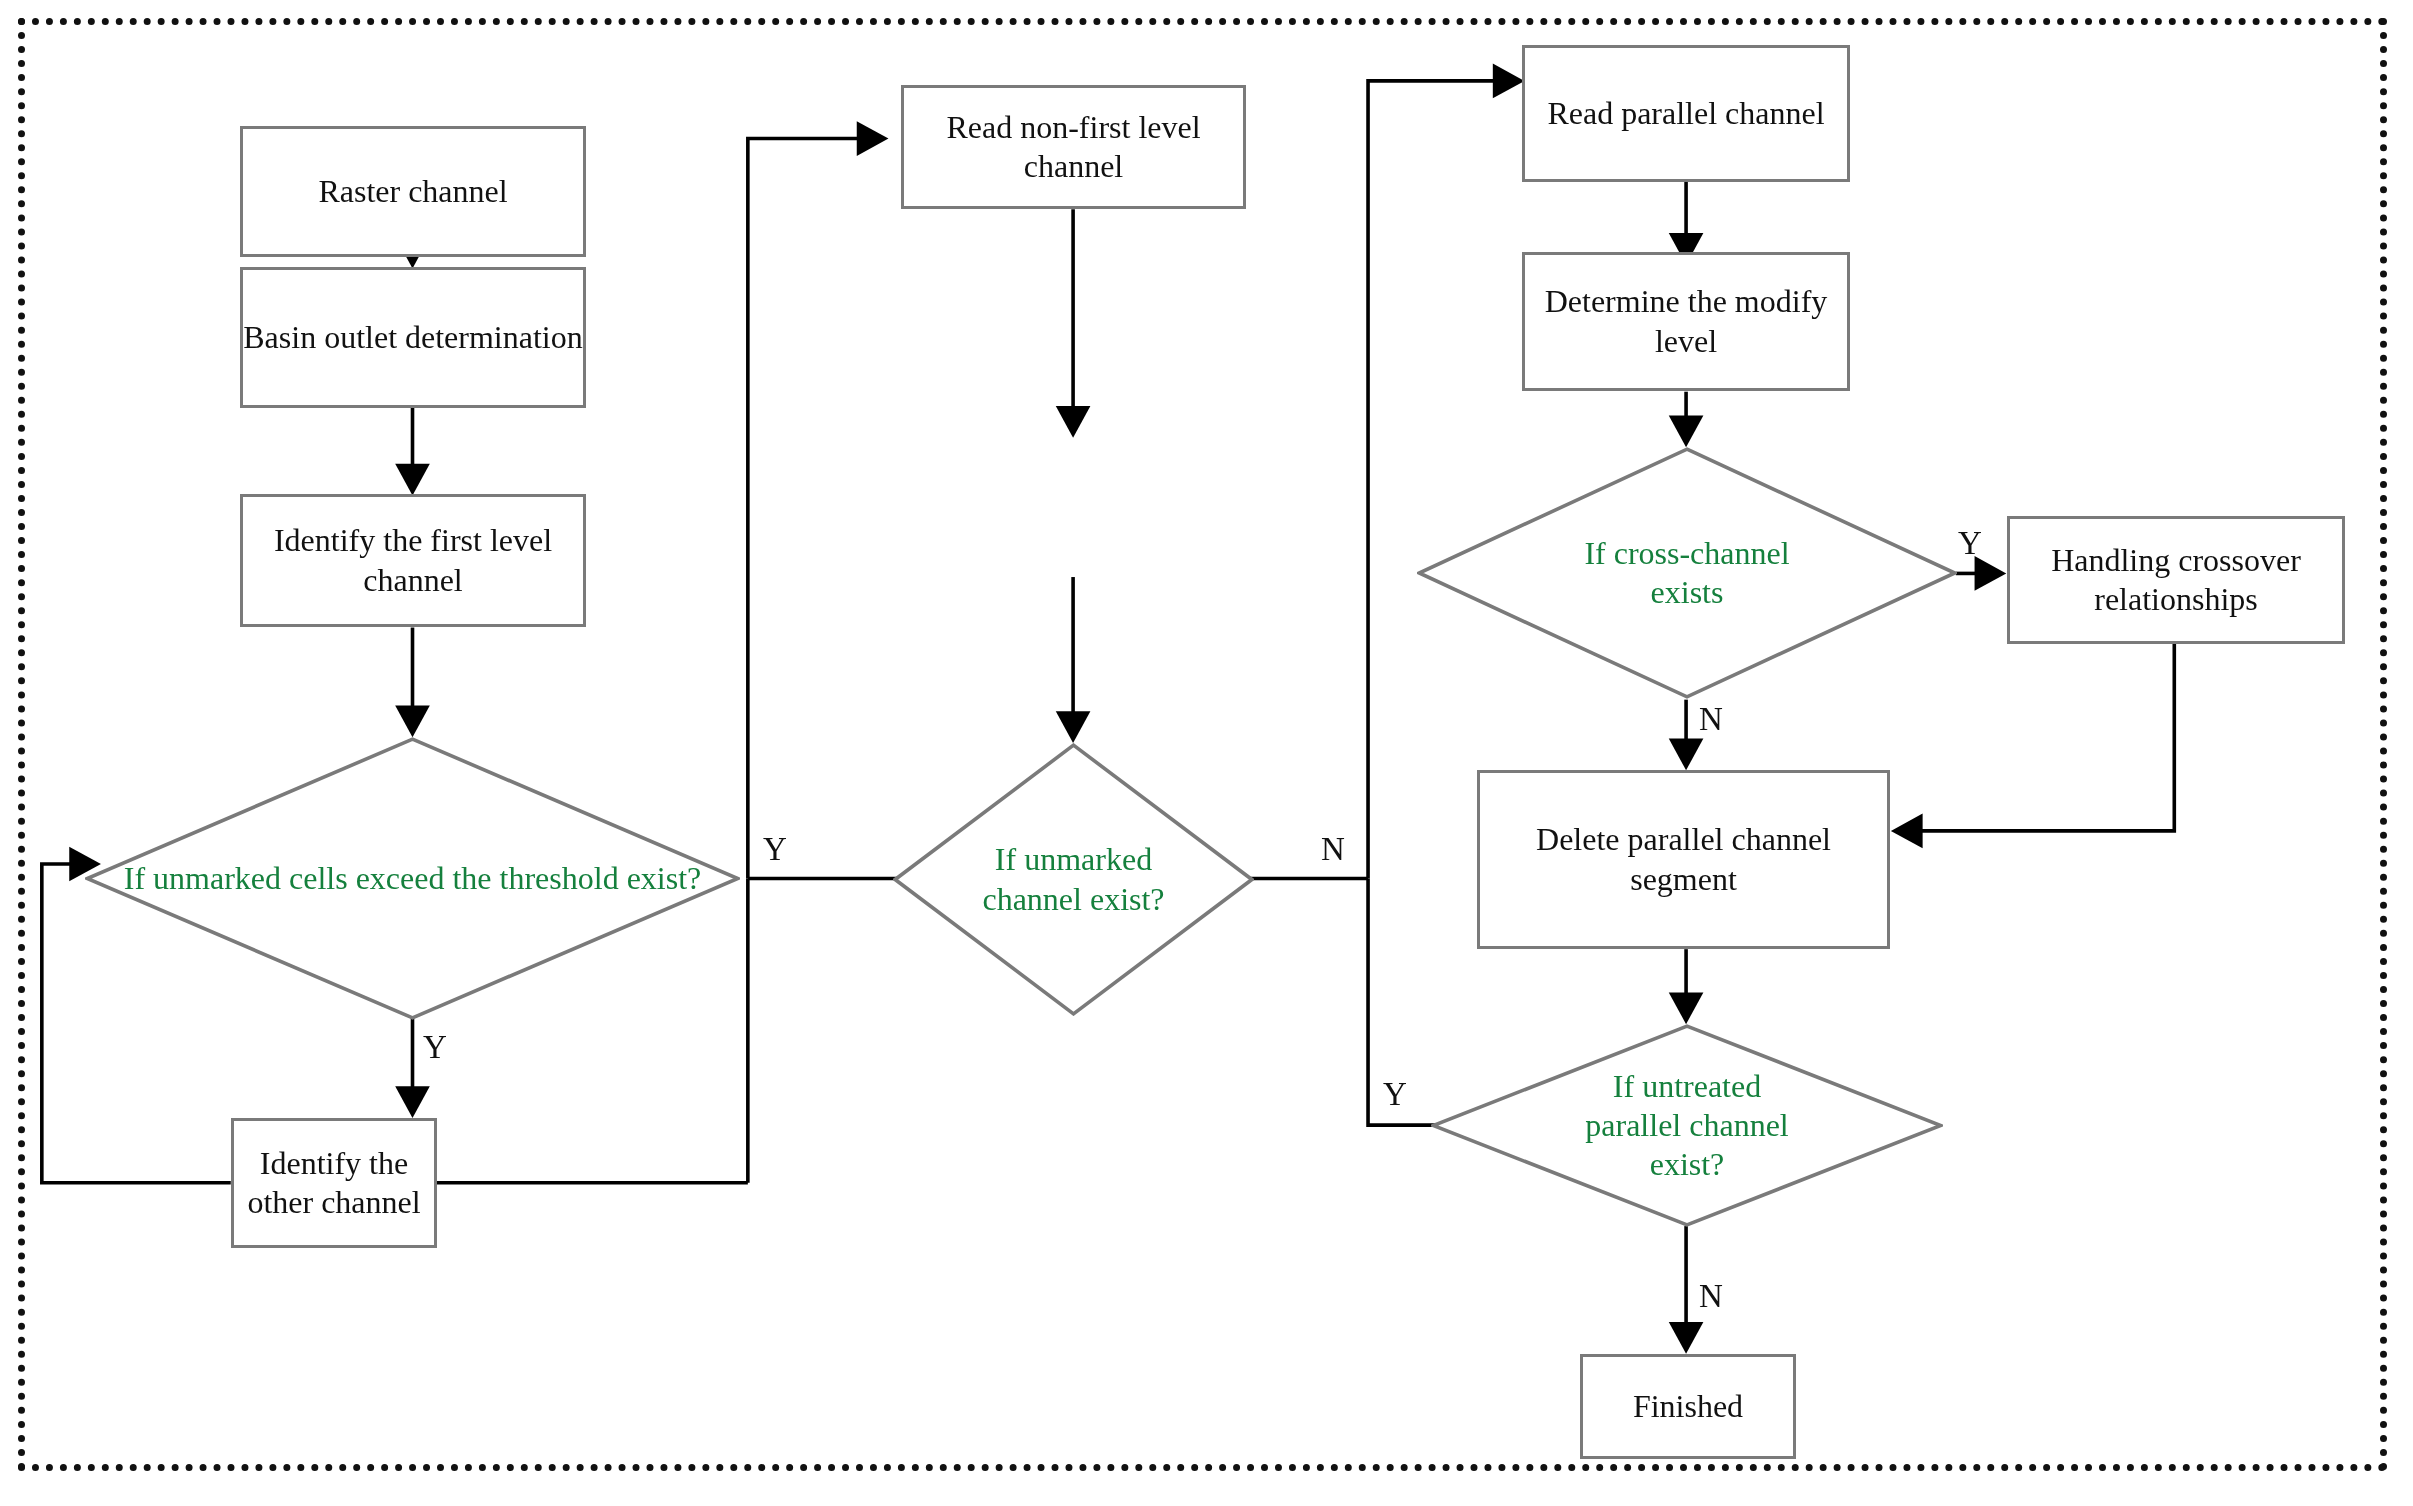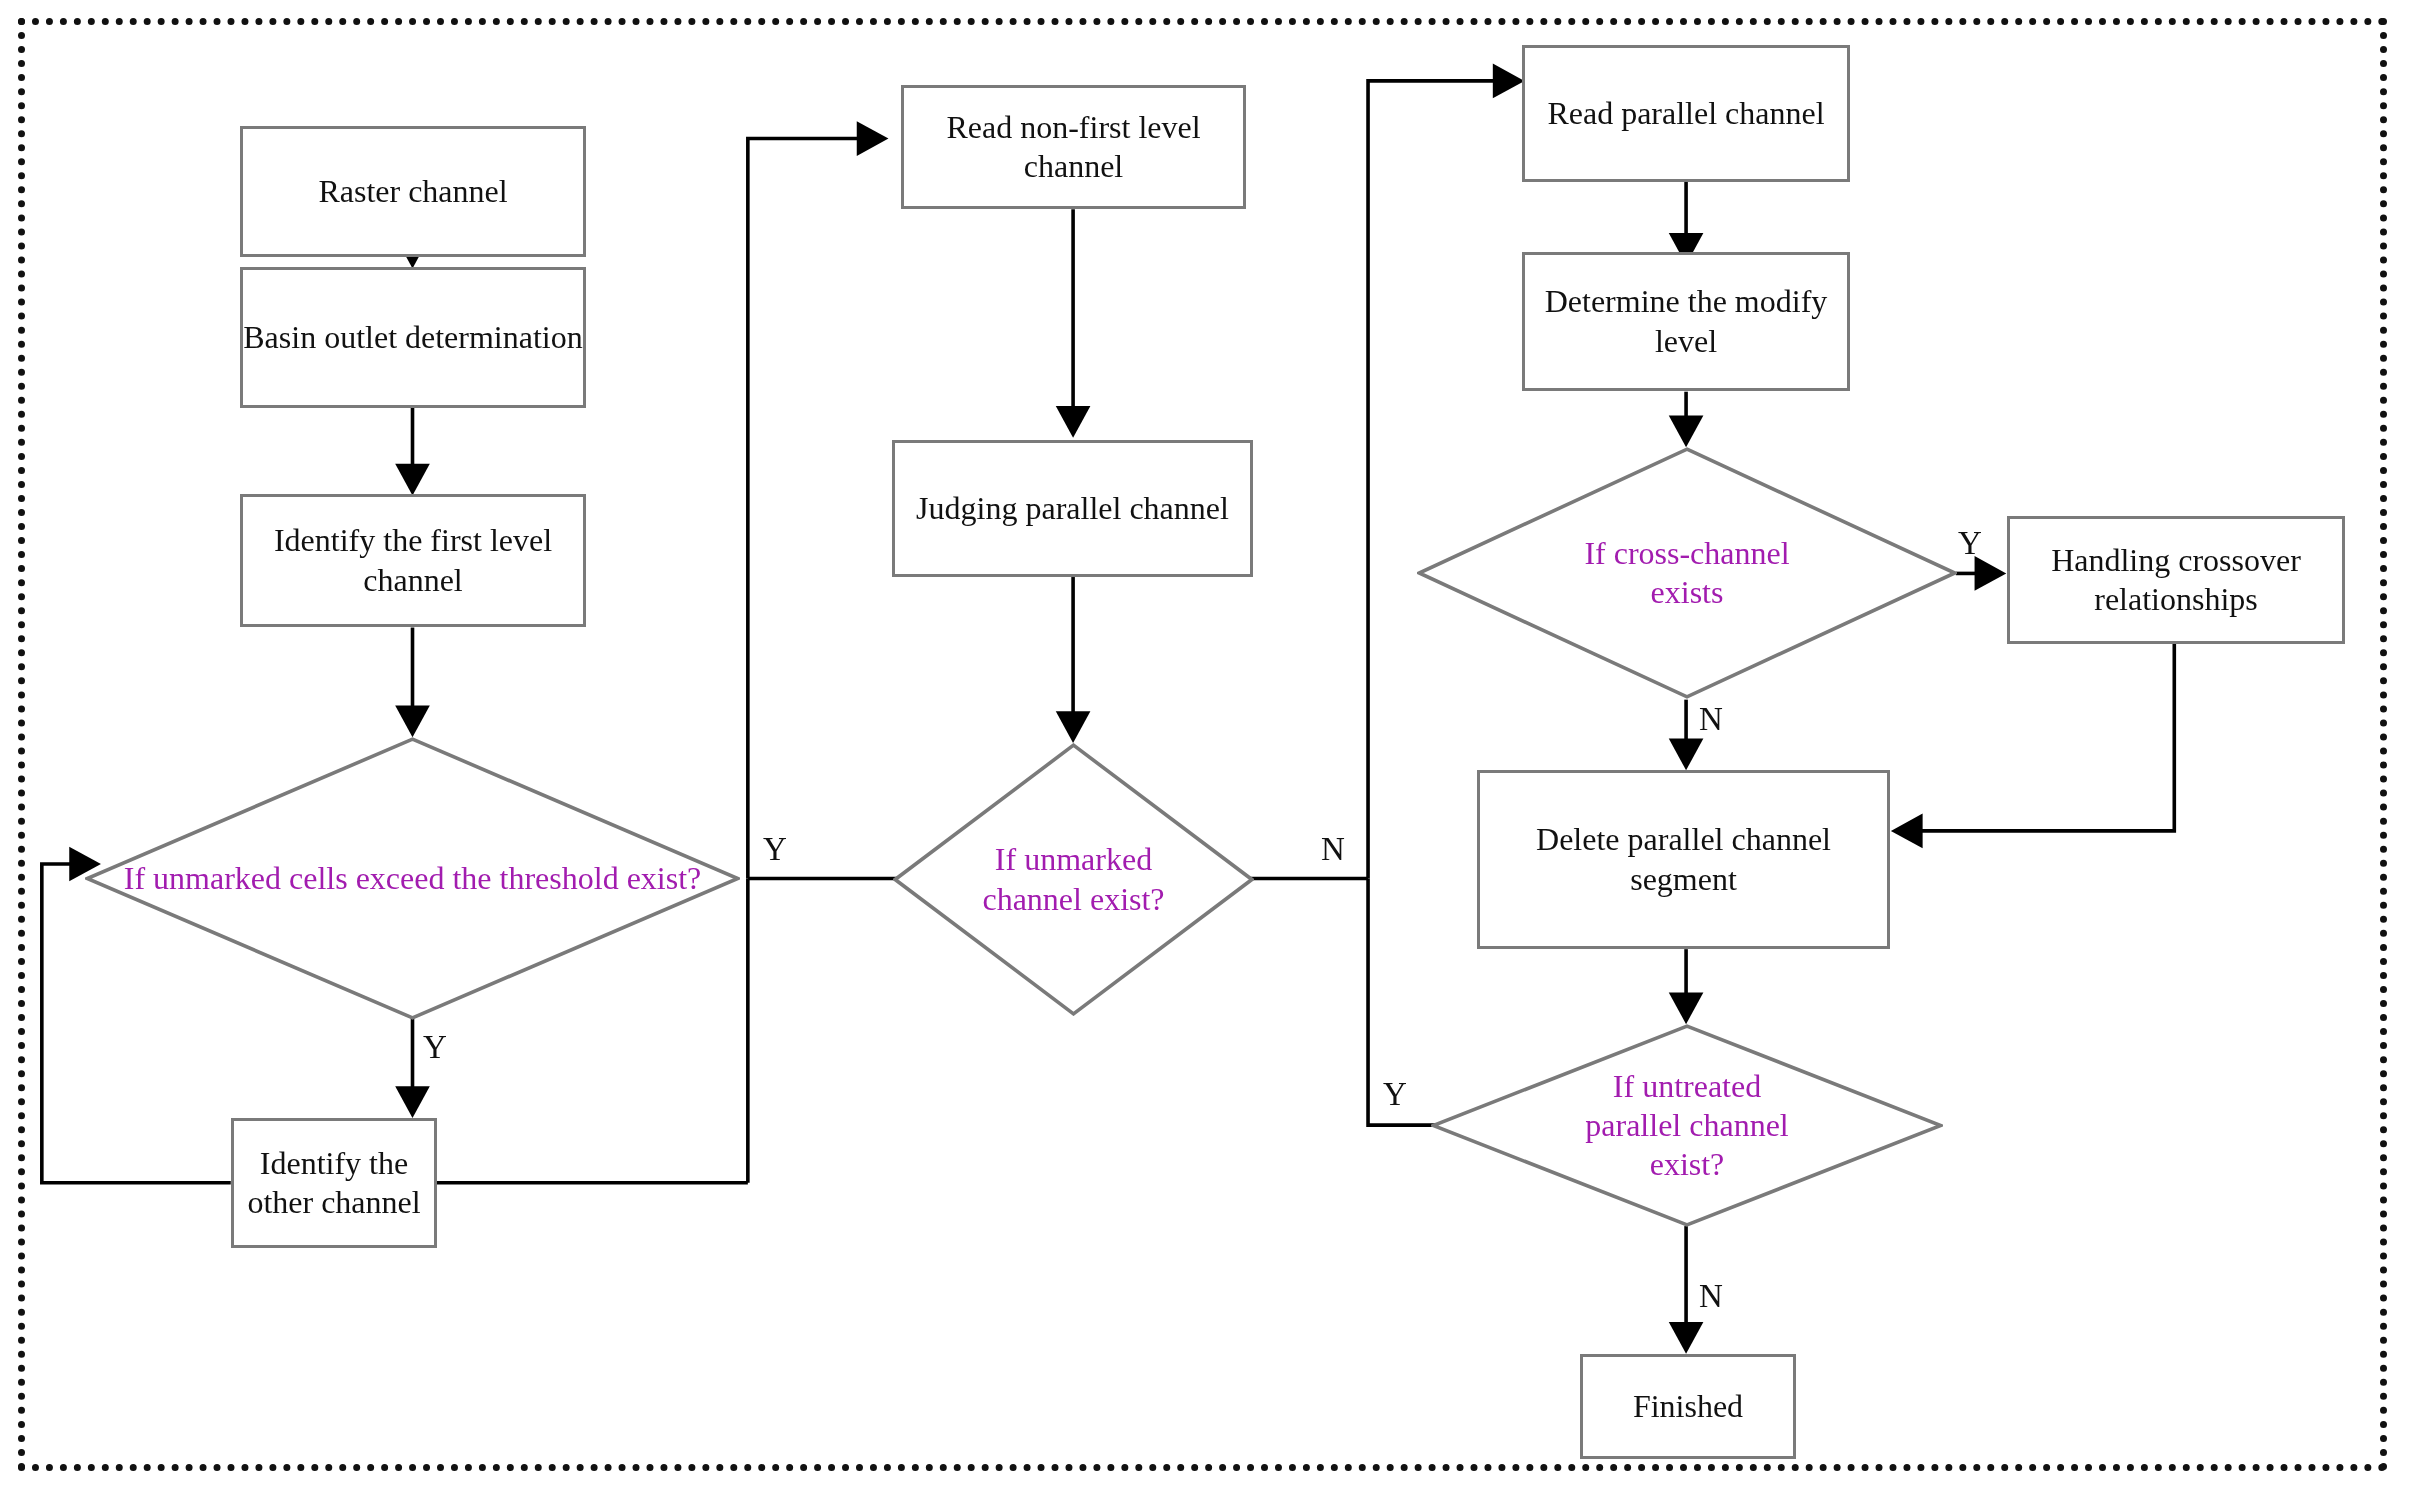--- a/index.html
+++ b/index.html
@@ -36,21 +36,21 @@
     position:absolute;
     display:flex;align-items:center;justify-content:center;
   }
   .diamond-shape{
     position:absolute;left:0;top:0;width:100%;height:100%;
   }
   .diamond-label{
     position:relative;
     z-index:2;
     text-align:center;
-    color:#a21caf;
+    color:#15803d;
     font-size:32px;
     line-height:1.22;
     padding:0 4.3px;
   }
   svg.edges{
     position:absolute;left:0;top:0;width:2413px;height:1506px;
     overflow:visible;
     pointer-events:none;
   }
   .edge{stroke:#000000;stroke-width:5;fill:none;}
@@ -149,23 +149,20 @@
   </div>
 
   <div class="node box" style="left:231px;top:1118px;width:206px;height:130px;">
     <span>Identify the other channel</span>
   </div>
 
   <div class="node box" style="left:901px;top:85px;width:345px;height:124px;">
     <span>Read non-first level channel</span>
   </div>
 
-  <div class="node box" style="left:892px;top:440px;width:361px;height:137px;">
-    <span>Judging parallel channel</span>
-  </div>
 
   <div class="diamond-wrap" style="left:893px;top:743px;width:361px;height:273px;">
     <svg class="diamond-shape" viewBox="0 0 500 378" preserveAspectRatio="none">
       <polygon points="250,3 497,189 250,375 3,189" fill="#ffffff" stroke="#7a7a7a" stroke-width="5"></polygon>
     </svg>
     <div class="diamond-label" style="max-width:238px;">If unmarked channel exist?</div>
   </div>
 
   <div class="node box" style="left:1522px;top:45px;width:328px;height:137px;">
     <span>Read parallel channel</span>

